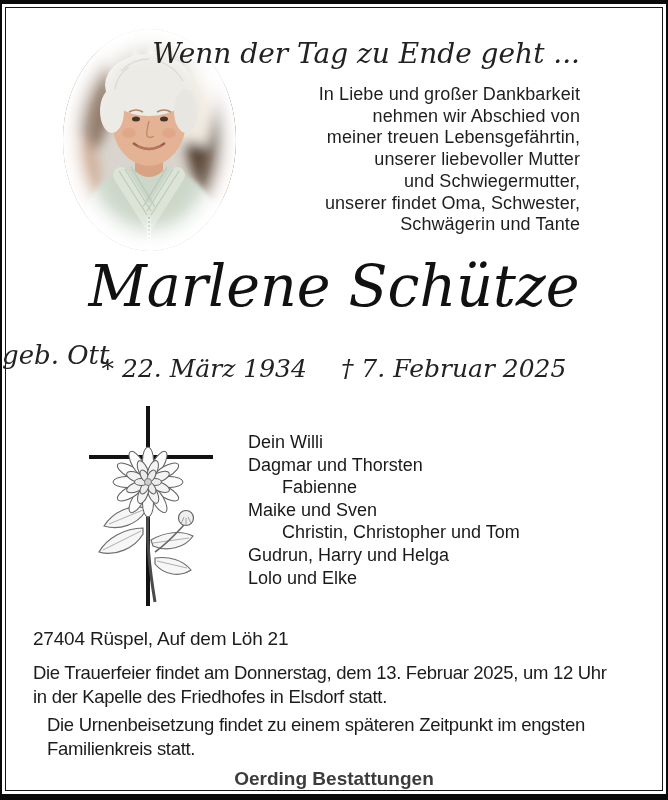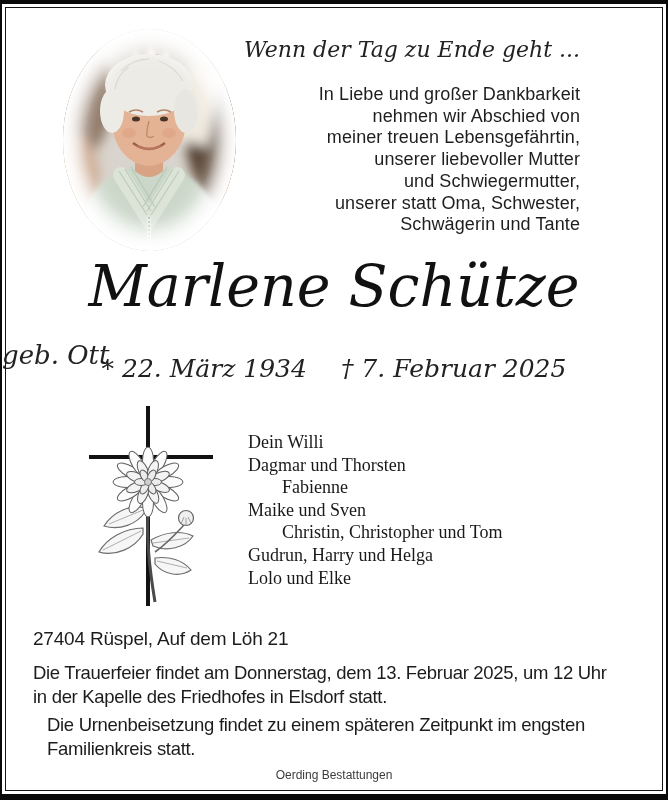--- a/index.html
+++ b/index.html
@@ -10,41 +10,41 @@
     font-family:"Liberation Sans",sans-serif;overflow:hidden;
   }
   .frame{position:absolute;inset:3px;border:1px solid #161616;}
   .calli{font-family:"DejaVu Serif",serif;font-style:italic;}
 
   .photo{position:absolute;left:61px;top:25px;width:173px;height:222px;
     border-radius:50%;overflow:hidden;}
   .photo::after{content:'';position:absolute;inset:0;border-radius:50%;
     box-shadow:inset 0 0 22px 18px #ffffff;}
 
-  .verse{position:absolute;top:33px;right:86px;font-size:22px;color:#222;white-space:nowrap;}
+  .verse{position:absolute;top:33px;right:86px;font-size:28px;color:#222;white-space:nowrap;}
   .intro{position:absolute;top:80px;right:86px;text-align:right;
     font-size:18px;line-height:21.7px;letter-spacing:.1px;color:#1e1e1e;}
 
   .name{position:absolute;top:250px;left:0;width:100%;text-align:center;
     font-size:57px;line-height:1.15;color:#111;}
   .maiden{position:absolute;top:336px;left:0;width:100%;text-align:left;font-size:26px;color:#222;}
   .dates{position:absolute;top:350px;left:0;width:100%;text-align:center;font-size:25px;color:#222;}
   .dates .birth{margin-right:34px;}
 
   .cross-art{position:absolute;left:83px;top:396px;width:140px;height:212px;}
 
   .remember{position:absolute;left:250px;top:399px;font-size:17.5px;color:#2a2a2a;}
-  .mourners{position:absolute;left:246px;top:427px;font-size:18px;line-height:22.6px;color:#191919;font-family:Liberation Serif, serif;}
+  .mourners{position:absolute;left:246px;top:427px;font-size:18px;line-height:22.6px;color:#191919;}
   .mourners .indent{padding-left:34px;}
 
   .address{position:absolute;left:31px;top:624px;font-size:19px;letter-spacing:-.2px;}
   .funeral{position:absolute;left:31px;top:657px;font-size:18.5px;line-height:23.5px;letter-spacing:-.3px;}
   .urn{position:absolute;left:45px;top:709px;font-size:18.5px;line-height:23.5px;letter-spacing:-.3px;}
   .undertaker{position:absolute;left:0;top:764px;width:100%;text-align:center;
-    font-size:12px;color:#3c3c3c;}
+    font-size:19px;color:#3c3c3c;font-weight:bold;}
 </style>
 </head>
 <body>
 
 <div class="page">
   <div class="frame"></div>
 
   <div class="photo">
     <svg viewBox="0 0 173 222" width="173" height="222" aria-hidden="true">
       <defs>
@@ -108,21 +108,21 @@
     </svg>
   </div>
 
   <div class="verse calli">Wenn der Tag zu Ende geht ...</div>
   <div class="intro">
     <div>In Liebe und großer Dankbarkeit</div>
     <div>nehmen wir Abschied von</div>
     <div>meiner treuen Lebensgefährtin,</div>
     <div>unserer liebevoller Mutter</div>
     <div>und Schwiegermutter,</div>
-    <div>unserer statt Oma, Schwester,</div>
+    <div>unserer findet Oma, Schwester,</div>
     <div>Schwägerin und Tante</div>
   </div>
 
   <div class="name calli">Marlene Schütze</div>
   <div class="maiden calli">geb. Ott</div>
   <div class="dates calli">
     <span class="birth">* 22. März 1934</span><span>† 7. Februar 2025</span>
   </div>
 
   <svg class="cross-art" viewBox="0 0 140 212" aria-hidden="true">

